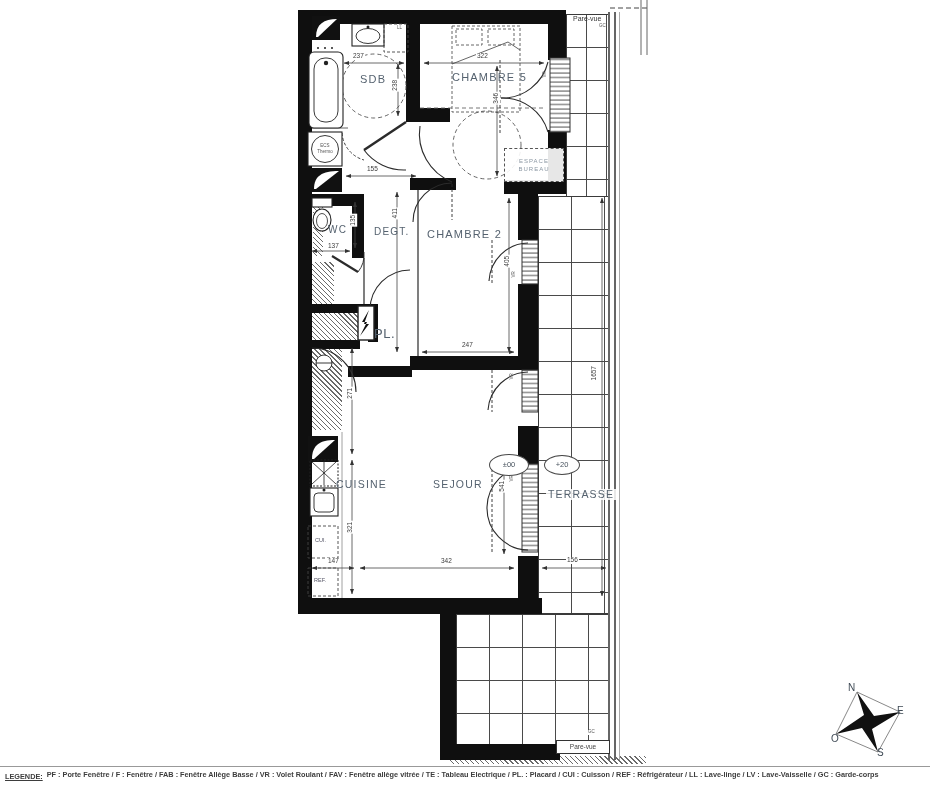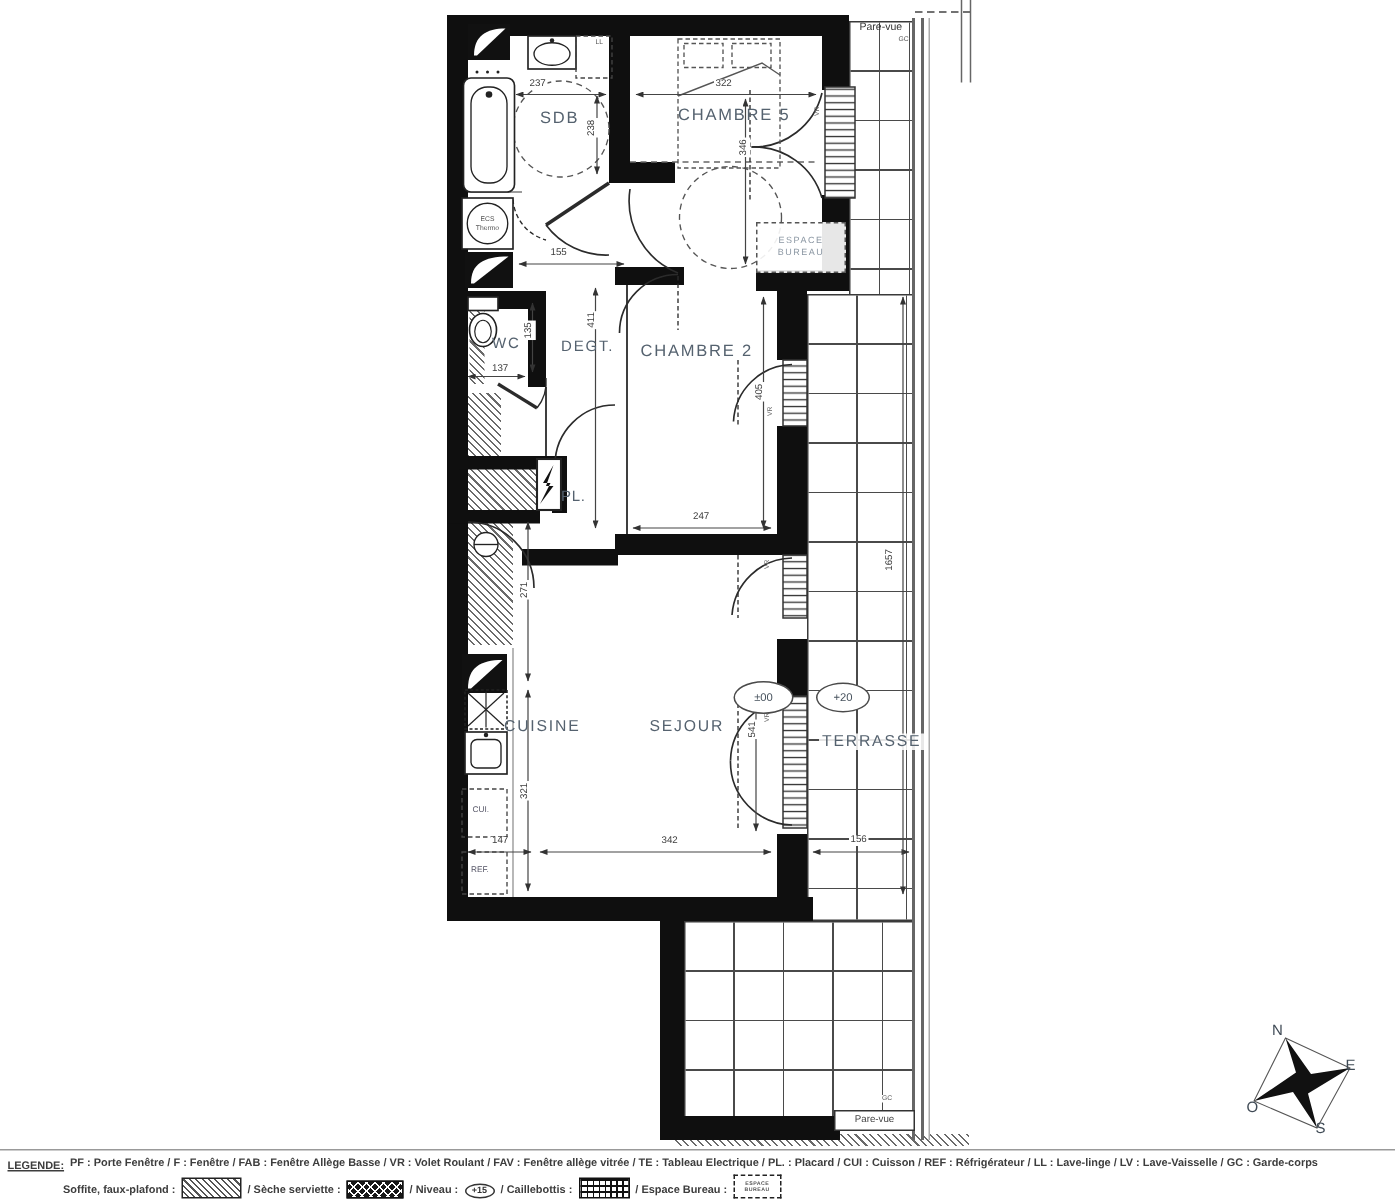--- a/index.html
+++ b/index.html
@@ -12,21 +12,21 @@
       repeating-linear-gradient(to right, transparent 0 32px, #4a4a4a 32px 33px),
       repeating-linear-gradient(to bottom, transparent 0 32px, #4a4a4a 32px 33px);}
   .grid.narrow{background-image:
       repeating-linear-gradient(to right, transparent 0 19px, #4a4a4a 19px 20px),
       repeating-linear-gradient(to bottom, transparent 0 32px, #4a4a4a 32px 33px);}
   
   .hatch{position:absolute;background:repeating-linear-gradient(45deg,#fff 0 2.5px,#6a6a6a 2.5px 3.5px);}
   
   .lbl{position:absolute;color:#55626f;white-space:nowrap;line-height:1;}
   .room{font-size:11px;letter-spacing:1.2px;}
-  .small{font-size:10px;letter-spacing:.5px;padding-left:40px;}
+  .small{font-size:13px;letter-spacing:.5px;padding-left:40px;}
   .dim{position:absolute;font-size:6.5px;color:#3c3c3c;background:#fff;padding:0 1px;line-height:1;white-space:nowrap;}
   .dimv{transform:rotate(-90deg);transform-origin:center center;}
   .tinyv{position:absolute;font-size:4.5px;color:#666;transform:rotate(-90deg);line-height:1;}
   .tiny{position:absolute;font-size:4.5px;color:#555;line-height:1;}
   .whitebg{background:rgba(255,255,255,.85);padding:0 2px;}
   .level{position:absolute;border:1px solid #4a4a4a;border-radius:50%;background:#fff;
          color:#47525d;font-size:7.5px;display:flex;align-items:center;justify-content:center;line-height:1;}
   .ebbox{position:absolute;border:1px dashed #555;background:rgba(255,255,255,.9);
          color:#8b97a3;font-size:6px;letter-spacing:1px;display:flex;flex-direction:column;
          align-items:center;justify-content:center;line-height:1.4;}
@@ -305,27 +305,15 @@
   <div class="compass-letter" style="left:897px;top:705px;">E</div>
   <div class="compass-letter" style="left:831px;top:733px;">O</div>
   <div class="compass-letter" style="left:877px;top:747px;">S</div>
 
   <div id="legend">
     <div style="border-top:1px solid #999;margin-bottom:3px;"></div>
     <div class="row">
       <span class="title">LEGENDE:</span>
       <span class="t">PF : Porte Fenêtre / F : Fenêtre / FAB : Fenêtre Allège Basse / VR : Volet Roulant / FAV : Fenêtre allège vitrée / TE : Tableau Electrique / PL. : Placard / CUI : Cuisson / REF : Réfrigérateur / LL : Lave-linge / LV : Lave-Vaisselle / GC : Garde-corps</span>
     </div>
-    <div class="row" style="margin-left:42px;margin-top:2px;">
-      <span class="t">Soffite, faux-plafond :</span>
-      <span class="sw sw-hatch"></span>
-      <span class="t">/ Sèche serviette :</span>
-      <span class="sw sw-seche"></span>
-      <span class="t">/ Niveau :</span>
-      <span class="sw-niv">+15</span>
-      <span class="t">/ Caillebottis :</span>
-      <span class="sw sw-cail"></span>
-      <span class="t">/ Espace Bureau :</span>
-      <span class="sw sw-eb">ESPACE BUREAU</span>
-    </div>
   </div>
 
 </div>
 
 </body></html>

